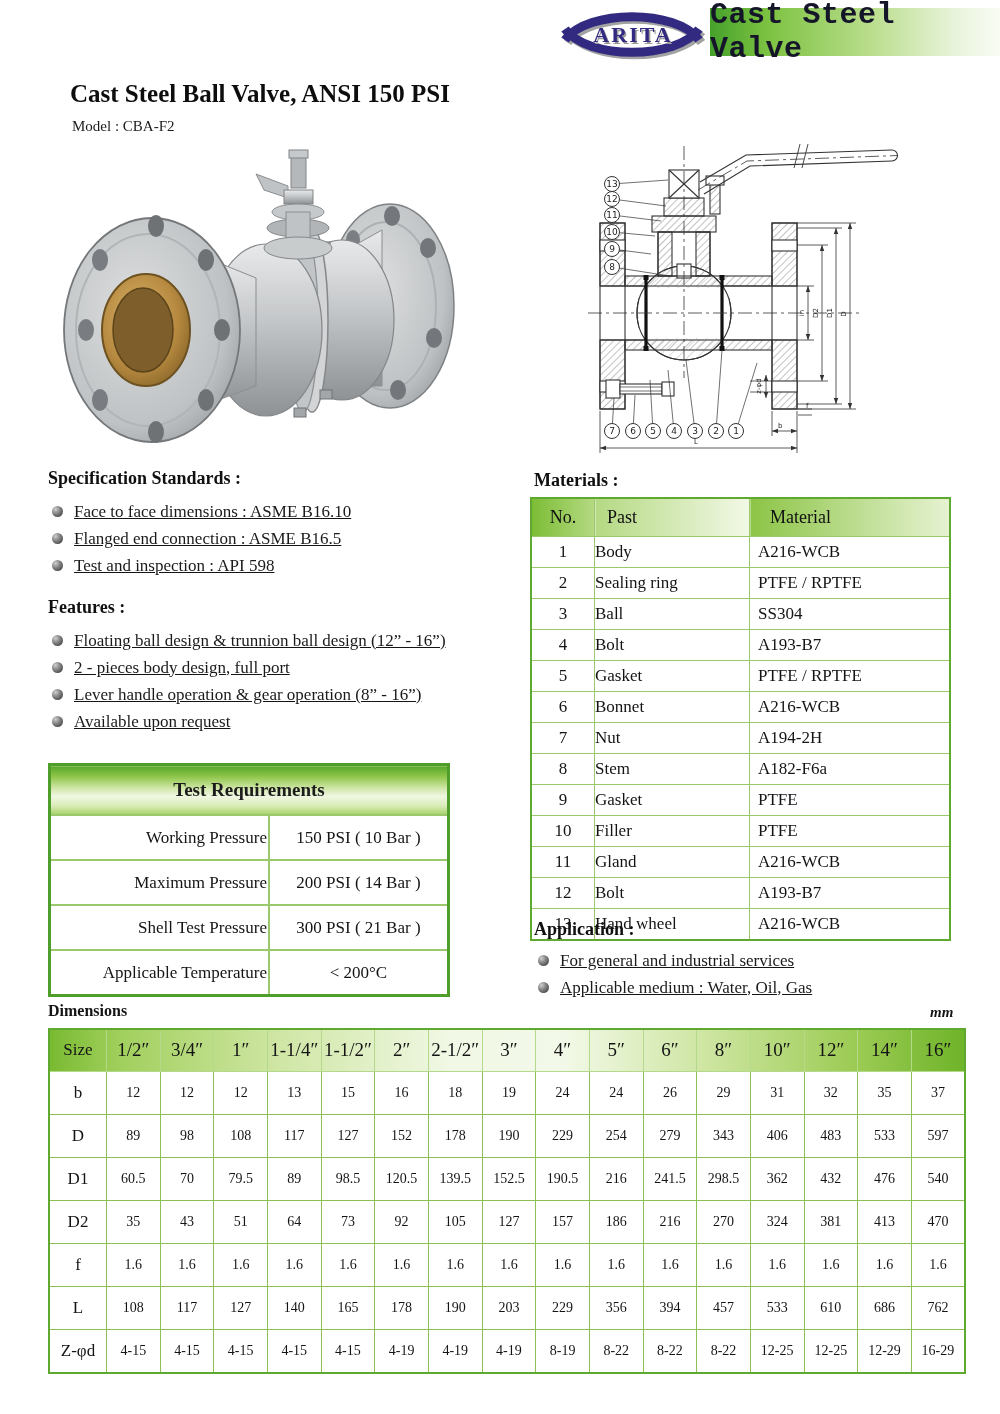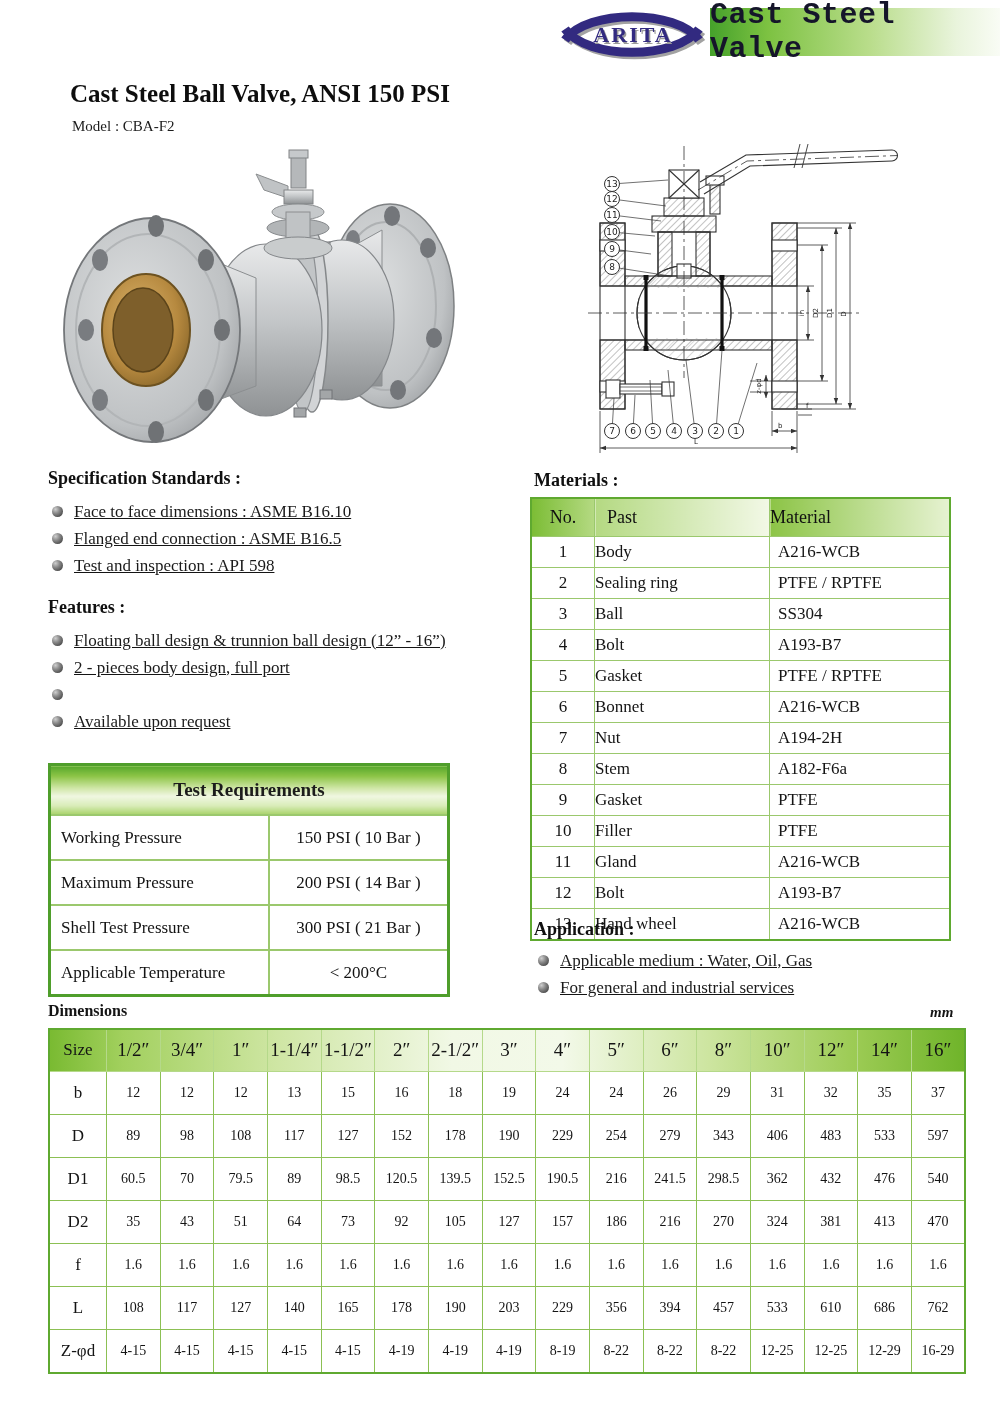--- a/index.html
+++ b/index.html
@@ -26,29 +26,29 @@
   .bullet-item{display:flex;align-items:center;height:27px;font-size:17px;color:#1a1a1a;}
   .bullet{width:11px;height:11px;border-radius:50%;flex:0 0 auto;margin-right:11px;
           background:radial-gradient(circle at 32% 30%, #cfcfcf 0%, #8a8a8a 38%, #2c2c2c 100%);}
 
   
   .tr-table{left:48px;top:763px;width:402px;border-collapse:collapse;border:3px solid #4f9e2b;padding-left:30px;}
   .tr-table .hdr{height:46px;text-align:center;font-size:19px;color:#1c1c1c;
       background:linear-gradient(180deg,#58a82d 0%,#8cc446 20%,#cfe6a6 45%,#f0f7e2 62%,#d9ecb8 82%,#a9d36b 100%);
       border:1px solid #8cc054;}
   .tr-table td{border:2px solid #9bc86d;font-size:17px;height:41px;background:#fff;}
-  .tr-table td.lab{width:55%;padding-left:10px;}
+  .tr-table td.lab{width:55%;padding-left:10px;text-align:right;}
   .tr-table td.val{width:45%;text-align:center;}
 
   
   .mat-table{left:530px;top:497px;width:421px;border-collapse:collapse;border:2px solid #5fa930;}
   .mat-table th{height:35px;font-size:18px;font-weight:normal;text-align:left;color:#101010;border:1px solid #9bc86d;}
   .mat-table th.c-no{width:60px;text-align:center;background:linear-gradient(90deg,#7cbd35,#b4d982);}
   .mat-table th.c-past{padding-left:12px;background:linear-gradient(90deg,#b4d982,#f2f8e6);}
-  .mat-table th.c-mat{width:178px;padding-left:0;background:linear-gradient(90deg,#8cc446,#e6f2d1);}
+  .mat-table th.c-mat{width:178px;padding-left:20px;background:linear-gradient(90deg,#8cc446,#e6f2d1);}
   .mat-table td{height:28px;font-size:17px;border:1.5px solid #9bc86d;background:#fff;}
   .mat-table td.no{text-align:center;}
   .mat-table td.past{padding-left:0;}
   .mat-table td.mat{padding-left:8px;}
 
   
   .dim-head{left:48px;top:1002px;font-size:16px;font-weight:bold;}
   .dim-unit{left:930px;top:1004px;font-size:15px;font-weight:bold;font-style:italic;}
   .dim-table{left:48px;top:1028px;width:918px;border-collapse:collapse;border:2.5px solid #5fa930;table-layout:fixed;}
   .dim-table thead tr{height:42px;
@@ -331,20 +331,21 @@
       <div class="bullet-item">
         <span class="bullet"></span>
         <span>Floating ball design &amp; trunnion ball design (12” - 16”)</span>
       </div>
       <div class="bullet-item">
         <span class="bullet"></span>
         <span>2 - pieces body  design, full port</span>
       </div>
       <div class="bullet-item">
         <span class="bullet"></span>
+        <span>Lever handle operation &amp; gear operation (8” - 16”)</span>
       </div>
       <div class="bullet-item">
         <span class="bullet"></span>
         <span>Available upon request</span>
       </div>
     </div>
 
   <table class="abs tr-table">
     <thead>
         <tr>
@@ -446,25 +447,25 @@
           <td class="past">Hand wheel</td>
           <td class="mat">A216-WCB</td>
         </tr>
       </tbody>
   </table>
 
   <div class="abs sec-head" style="left:534px;top:919px">Application :</div>
   <div class="abs bullets" style="left:538px;top:947px">
       <div class="bullet-item">
         <span class="bullet"></span>
+        <span>For general and industrial services</span>
+      </div>
+      <div class="bullet-item">
+        <span class="bullet"></span>
         <span>Applicable medium : Water, Oil, Gas</span>
-      </div>
-      <div class="bullet-item">
-        <span class="bullet"></span>
-        <span>For general and industrial services</span>
       </div>
     </div>
 
   <div class="abs dim-head">Dimensions</div>
   <div class="abs dim-unit">mm</div>
   <table class="abs dim-table" id="dimensions-table">
     <thead>
         <tr>
           <th>Size</th>
           <th>1/2″</th>

